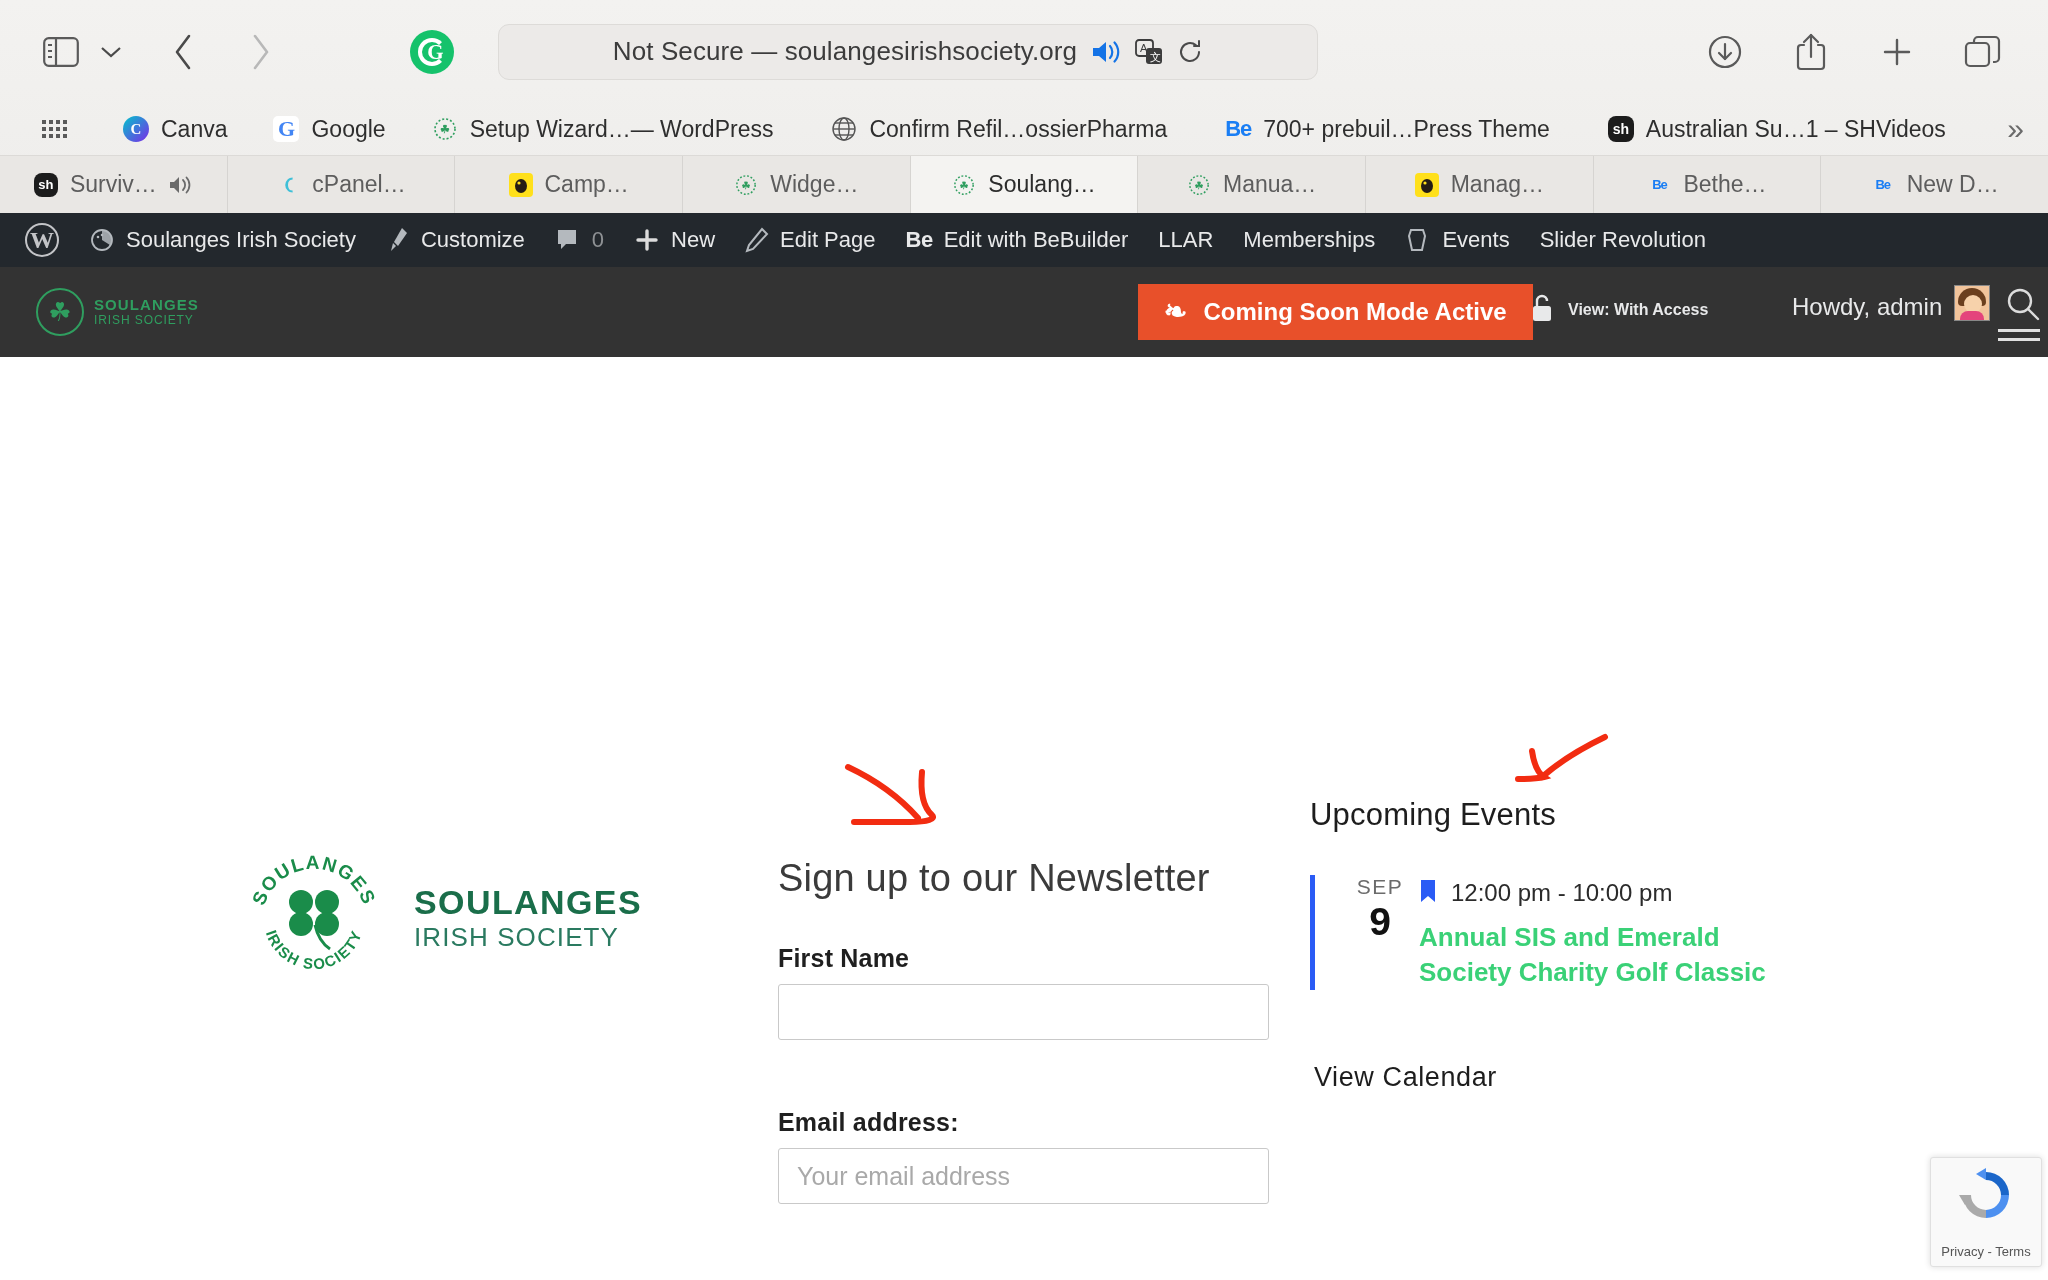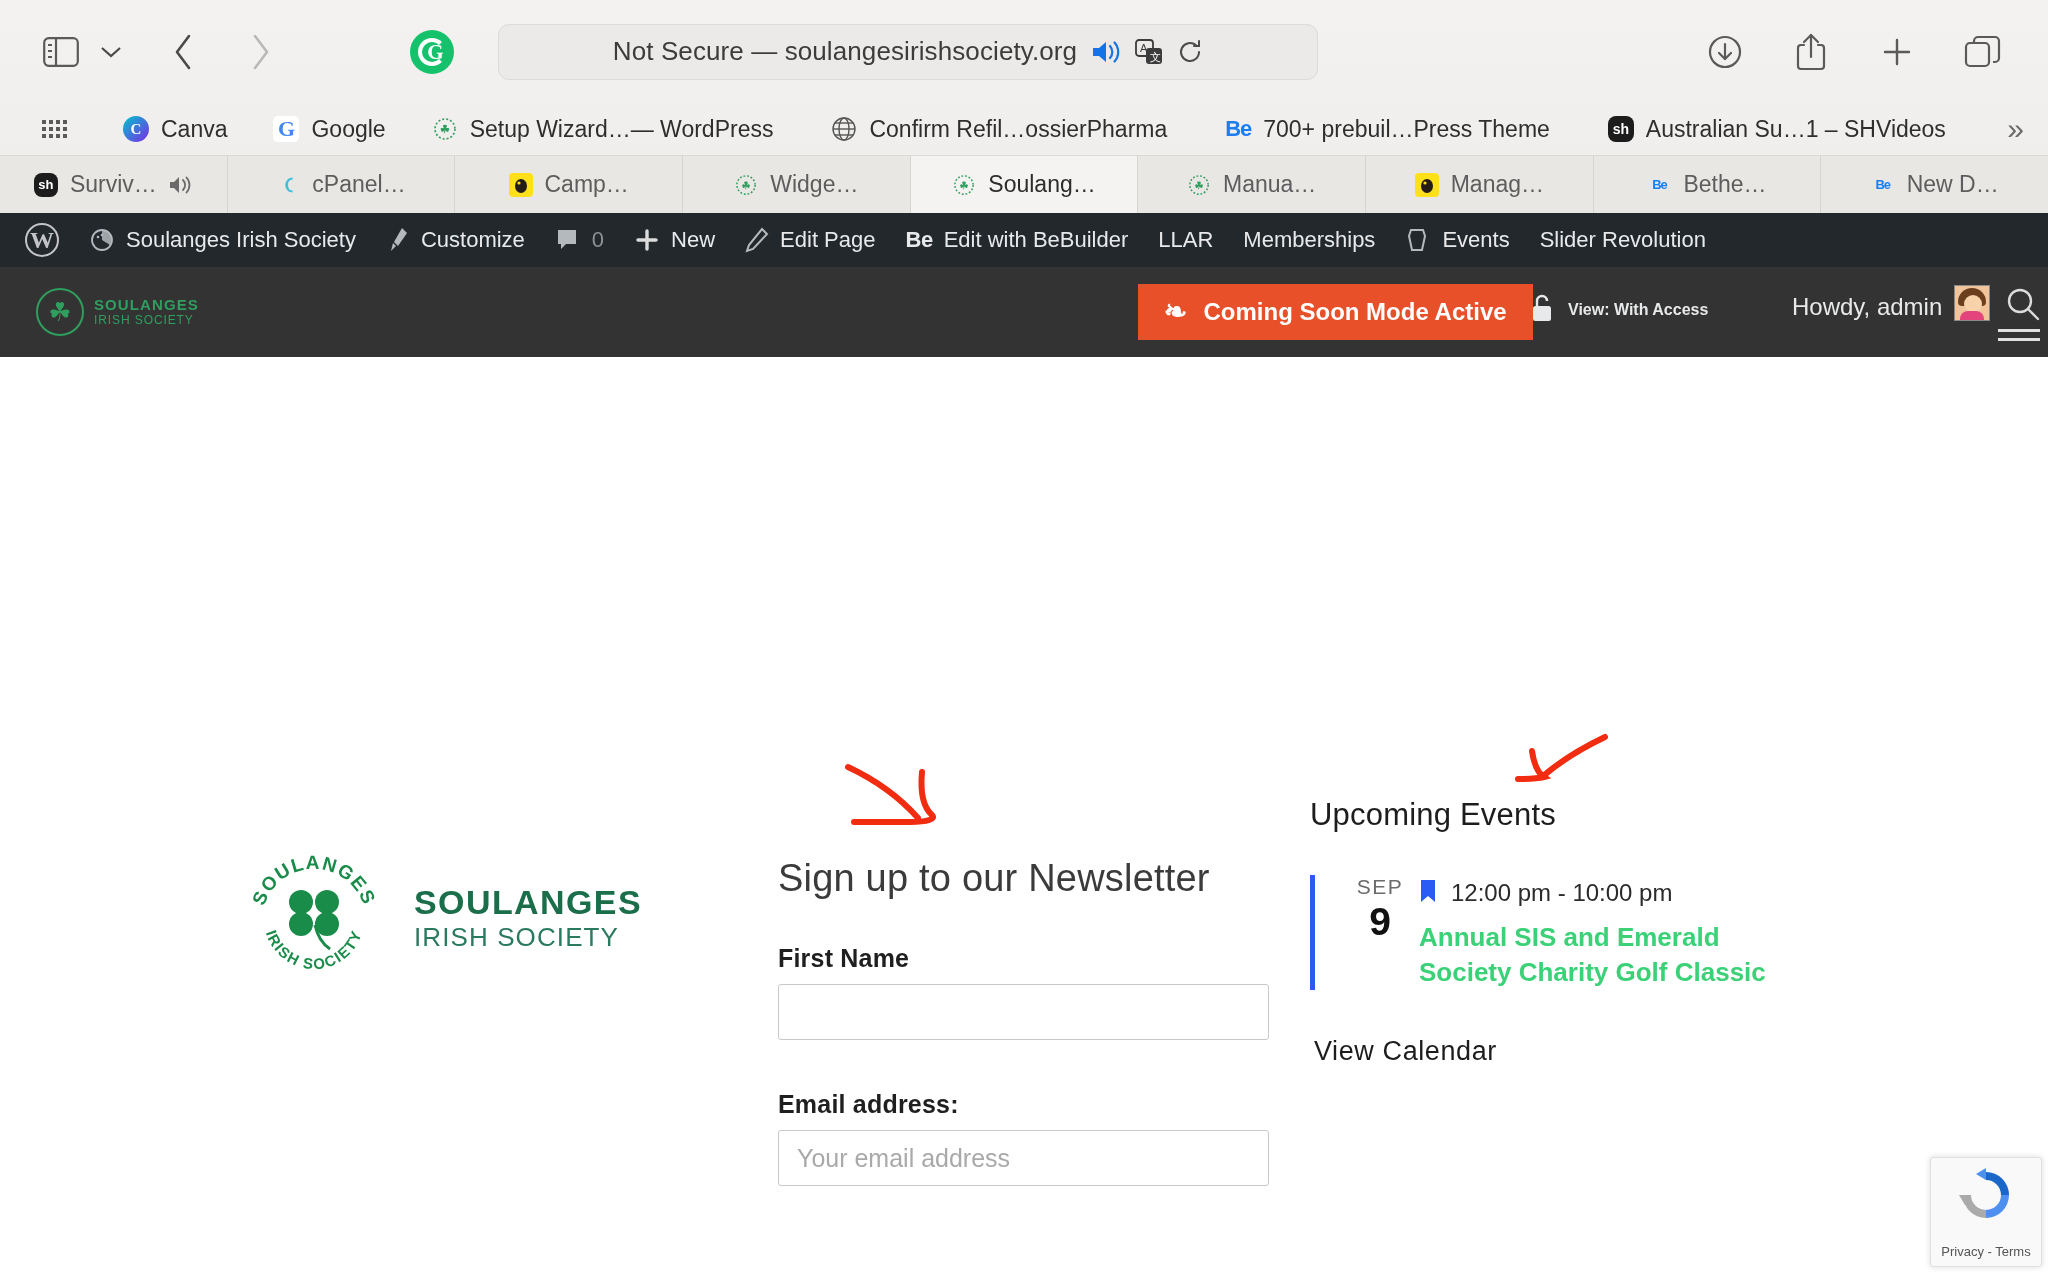--- a/index.html
+++ b/index.html
@@ -219,38 +219,38 @@
   }
   .nl-label{ font-size:25px; font-weight:bold; color:#1f1f1f; margin-bottom:11px; letter-spacing:.2px;}
   .nl-input{
     width: 491px; height: 56px;
     border:1px solid #c9c9c9; border-radius:3px;
     background:#fff; font-size:25px; color:#333;
     padding: 0 18px; outline:none;
     font-family:"Liberation Sans", sans-serif;
   }
   .nl-input::placeholder{ color:#a9a9a9; }
-  .nl-group{ margin-bottom: 50px; }
+  .nl-group{ margin-bottom: 68px; }
 
   
   .events{
     position:absolute; left: 1310px; top: 440px; width: 520px;
   }
   .ev-title{ font-size:31px; color:#1d1d1d; font-weight:normal; margin-bottom: 42px; letter-spacing:.2px;}
   .ev-row{ display:flex; gap: 0; }
   .ev-bar{ width:5px; background:#2a5bf5; flex:0 0 auto; margin-right:26px; }
   .ev-date{ width: 78px; flex:0 0 auto; text-align:center; }
   .ev-mon{ font-size:21px; color:#6b6b6b; letter-spacing:1.5px; }
   .ev-day{ font-size:39px; color:#111; font-weight:bold; line-height:1.1; margin-top:2px;}
   .ev-body{ flex:1; padding-top:4px; }
   .ev-time{ display:flex; align-items:center; gap:14px; font-size:24px; color:#2b2b2b; }
   .ev-bookmark{ color:#2a5bf5; font-size:24px; line-height:1; }
   .ev-name{ display:block; margin-top:13px; font-size:26px; font-weight:bold;
             color:#3ad177; text-decoration:none; line-height:1.35; max-width: 380px;}
-  .ev-cal{ display:block; margin-top: 46px; font-size:27px; color:#1d1d1d;
+  .ev-cal{ display:block; margin-top: 72px; font-size:27px; color:#1d1d1d;
            text-decoration:none; letter-spacing:.6px; margin-left:4px;}
 
   
   .recaptcha{
     position:absolute; right: 6px; bottom: 2px;
     width: 112px; height: 110px; background:#f9f9f9;
     border:1px solid #e0e0e0; border-radius:3px;
     box-shadow: 0 0 6px rgba(0,0,0,.14);
     display:flex; flex-direction:column; align-items:center; justify-content:center;
     gap: 16px;

